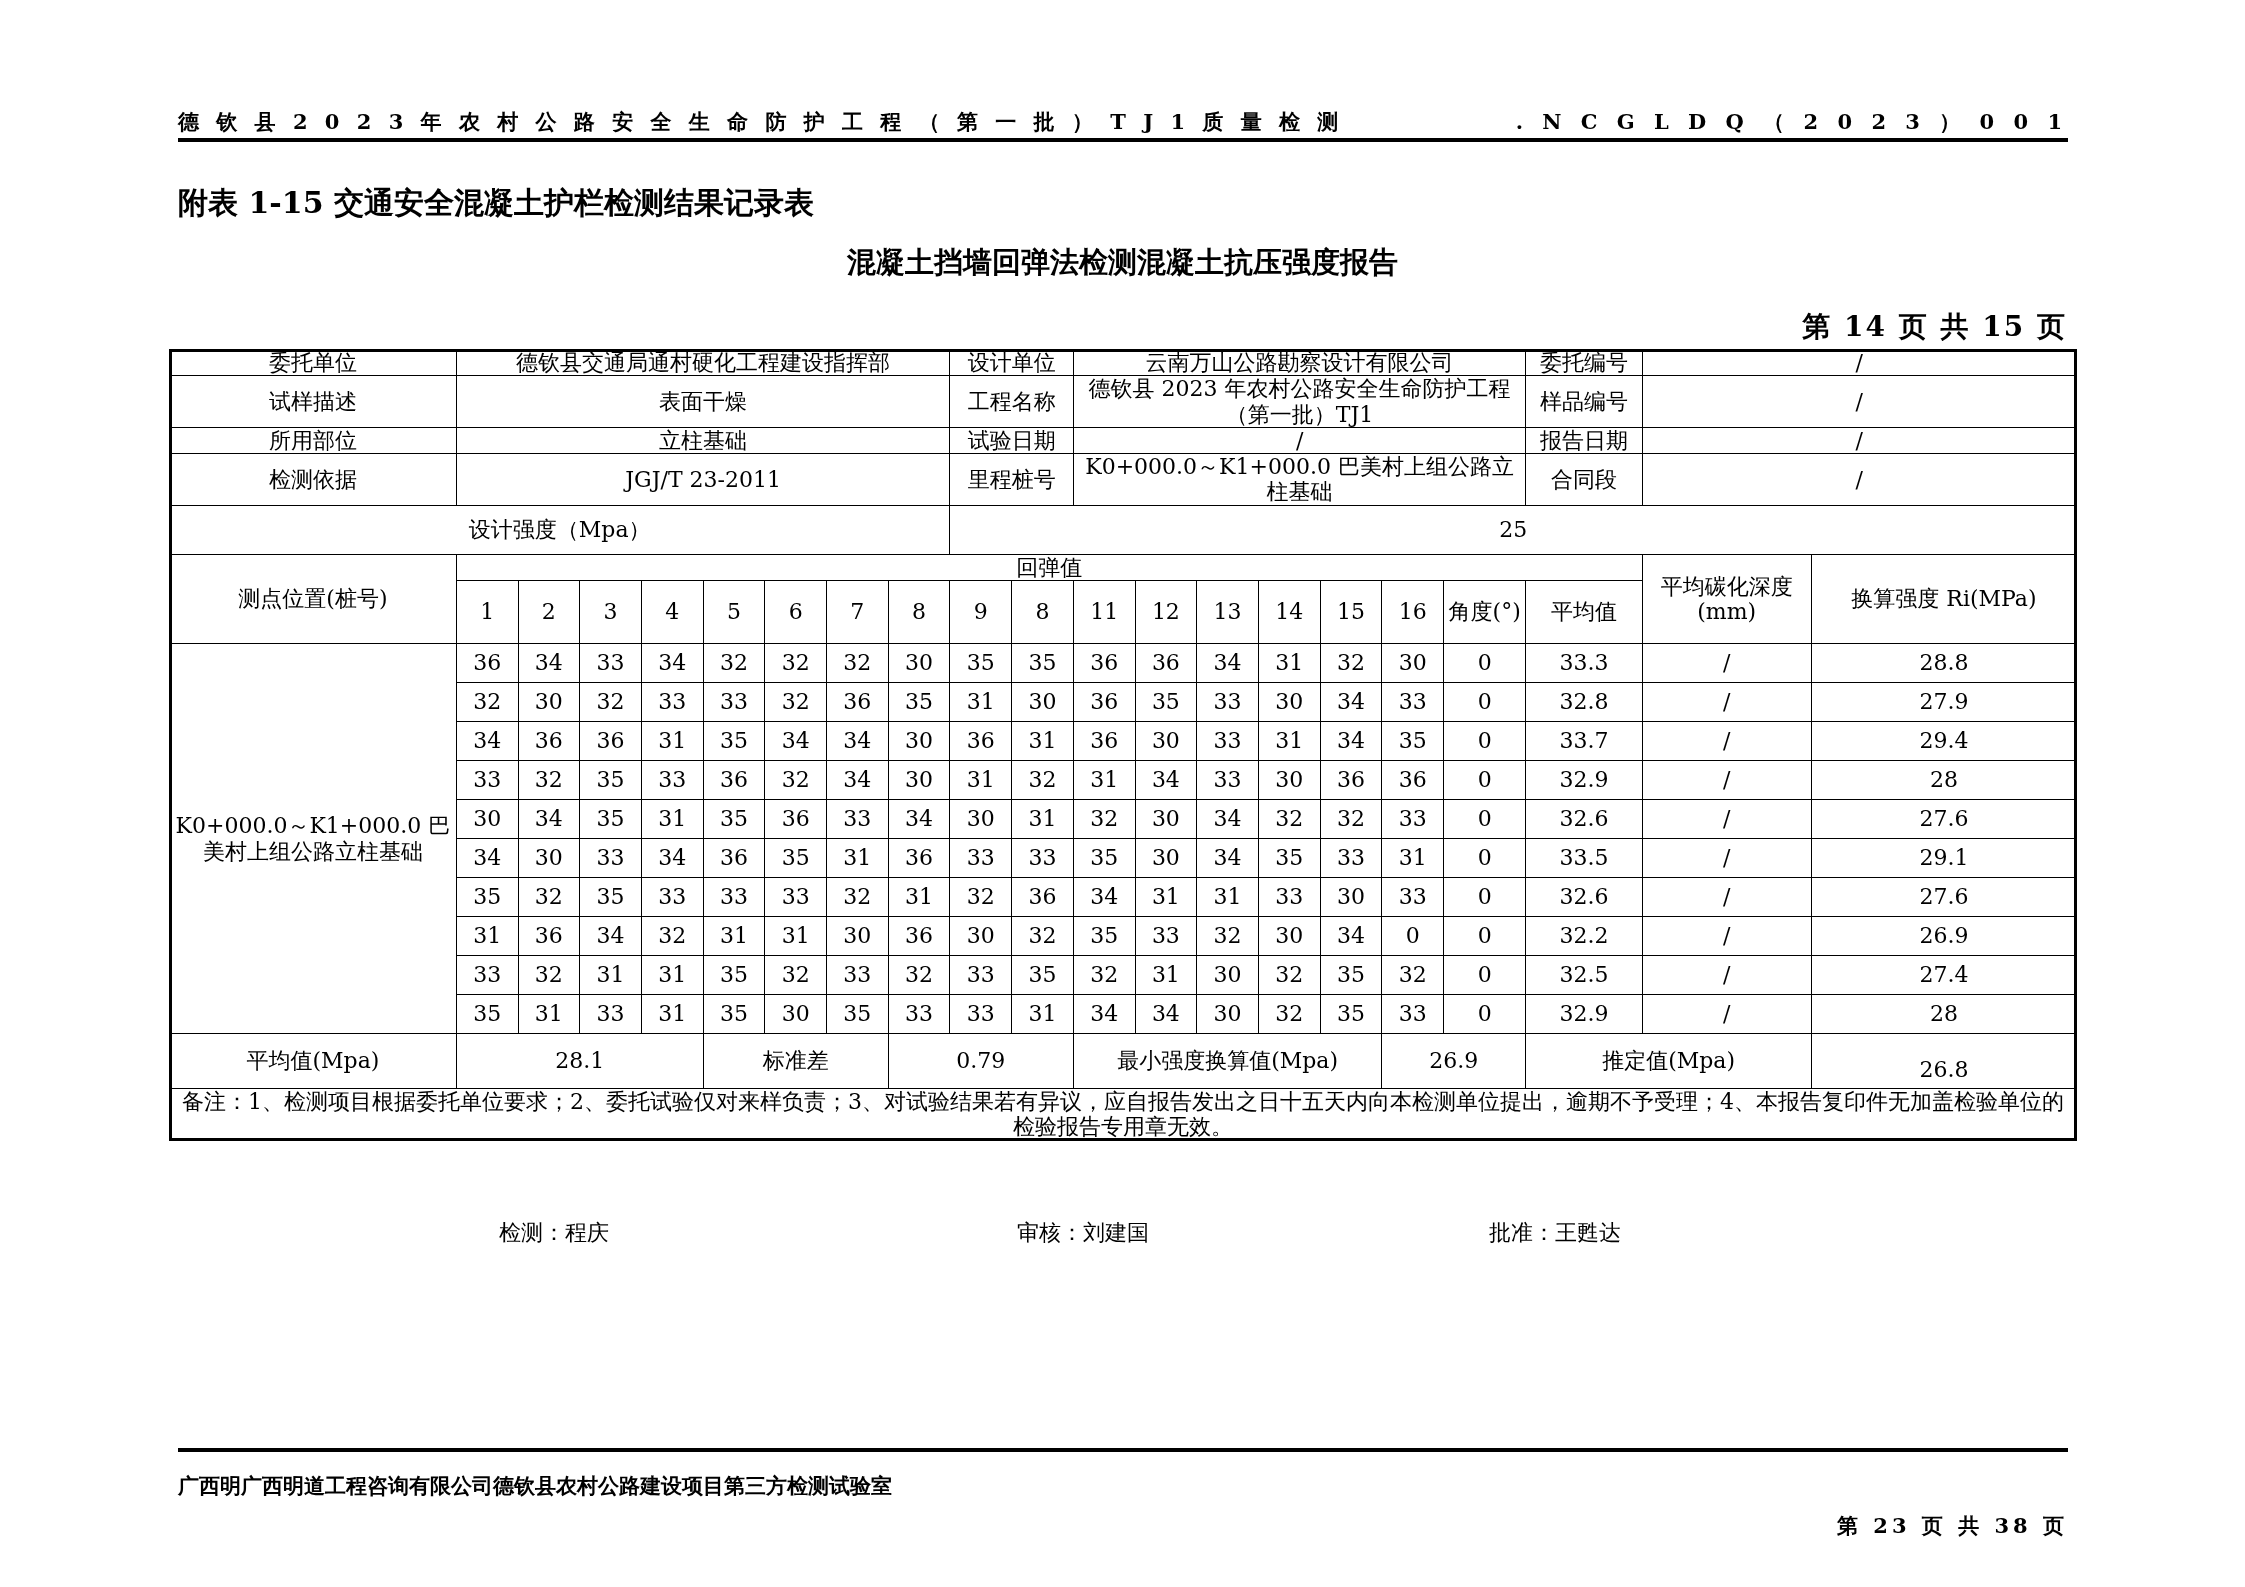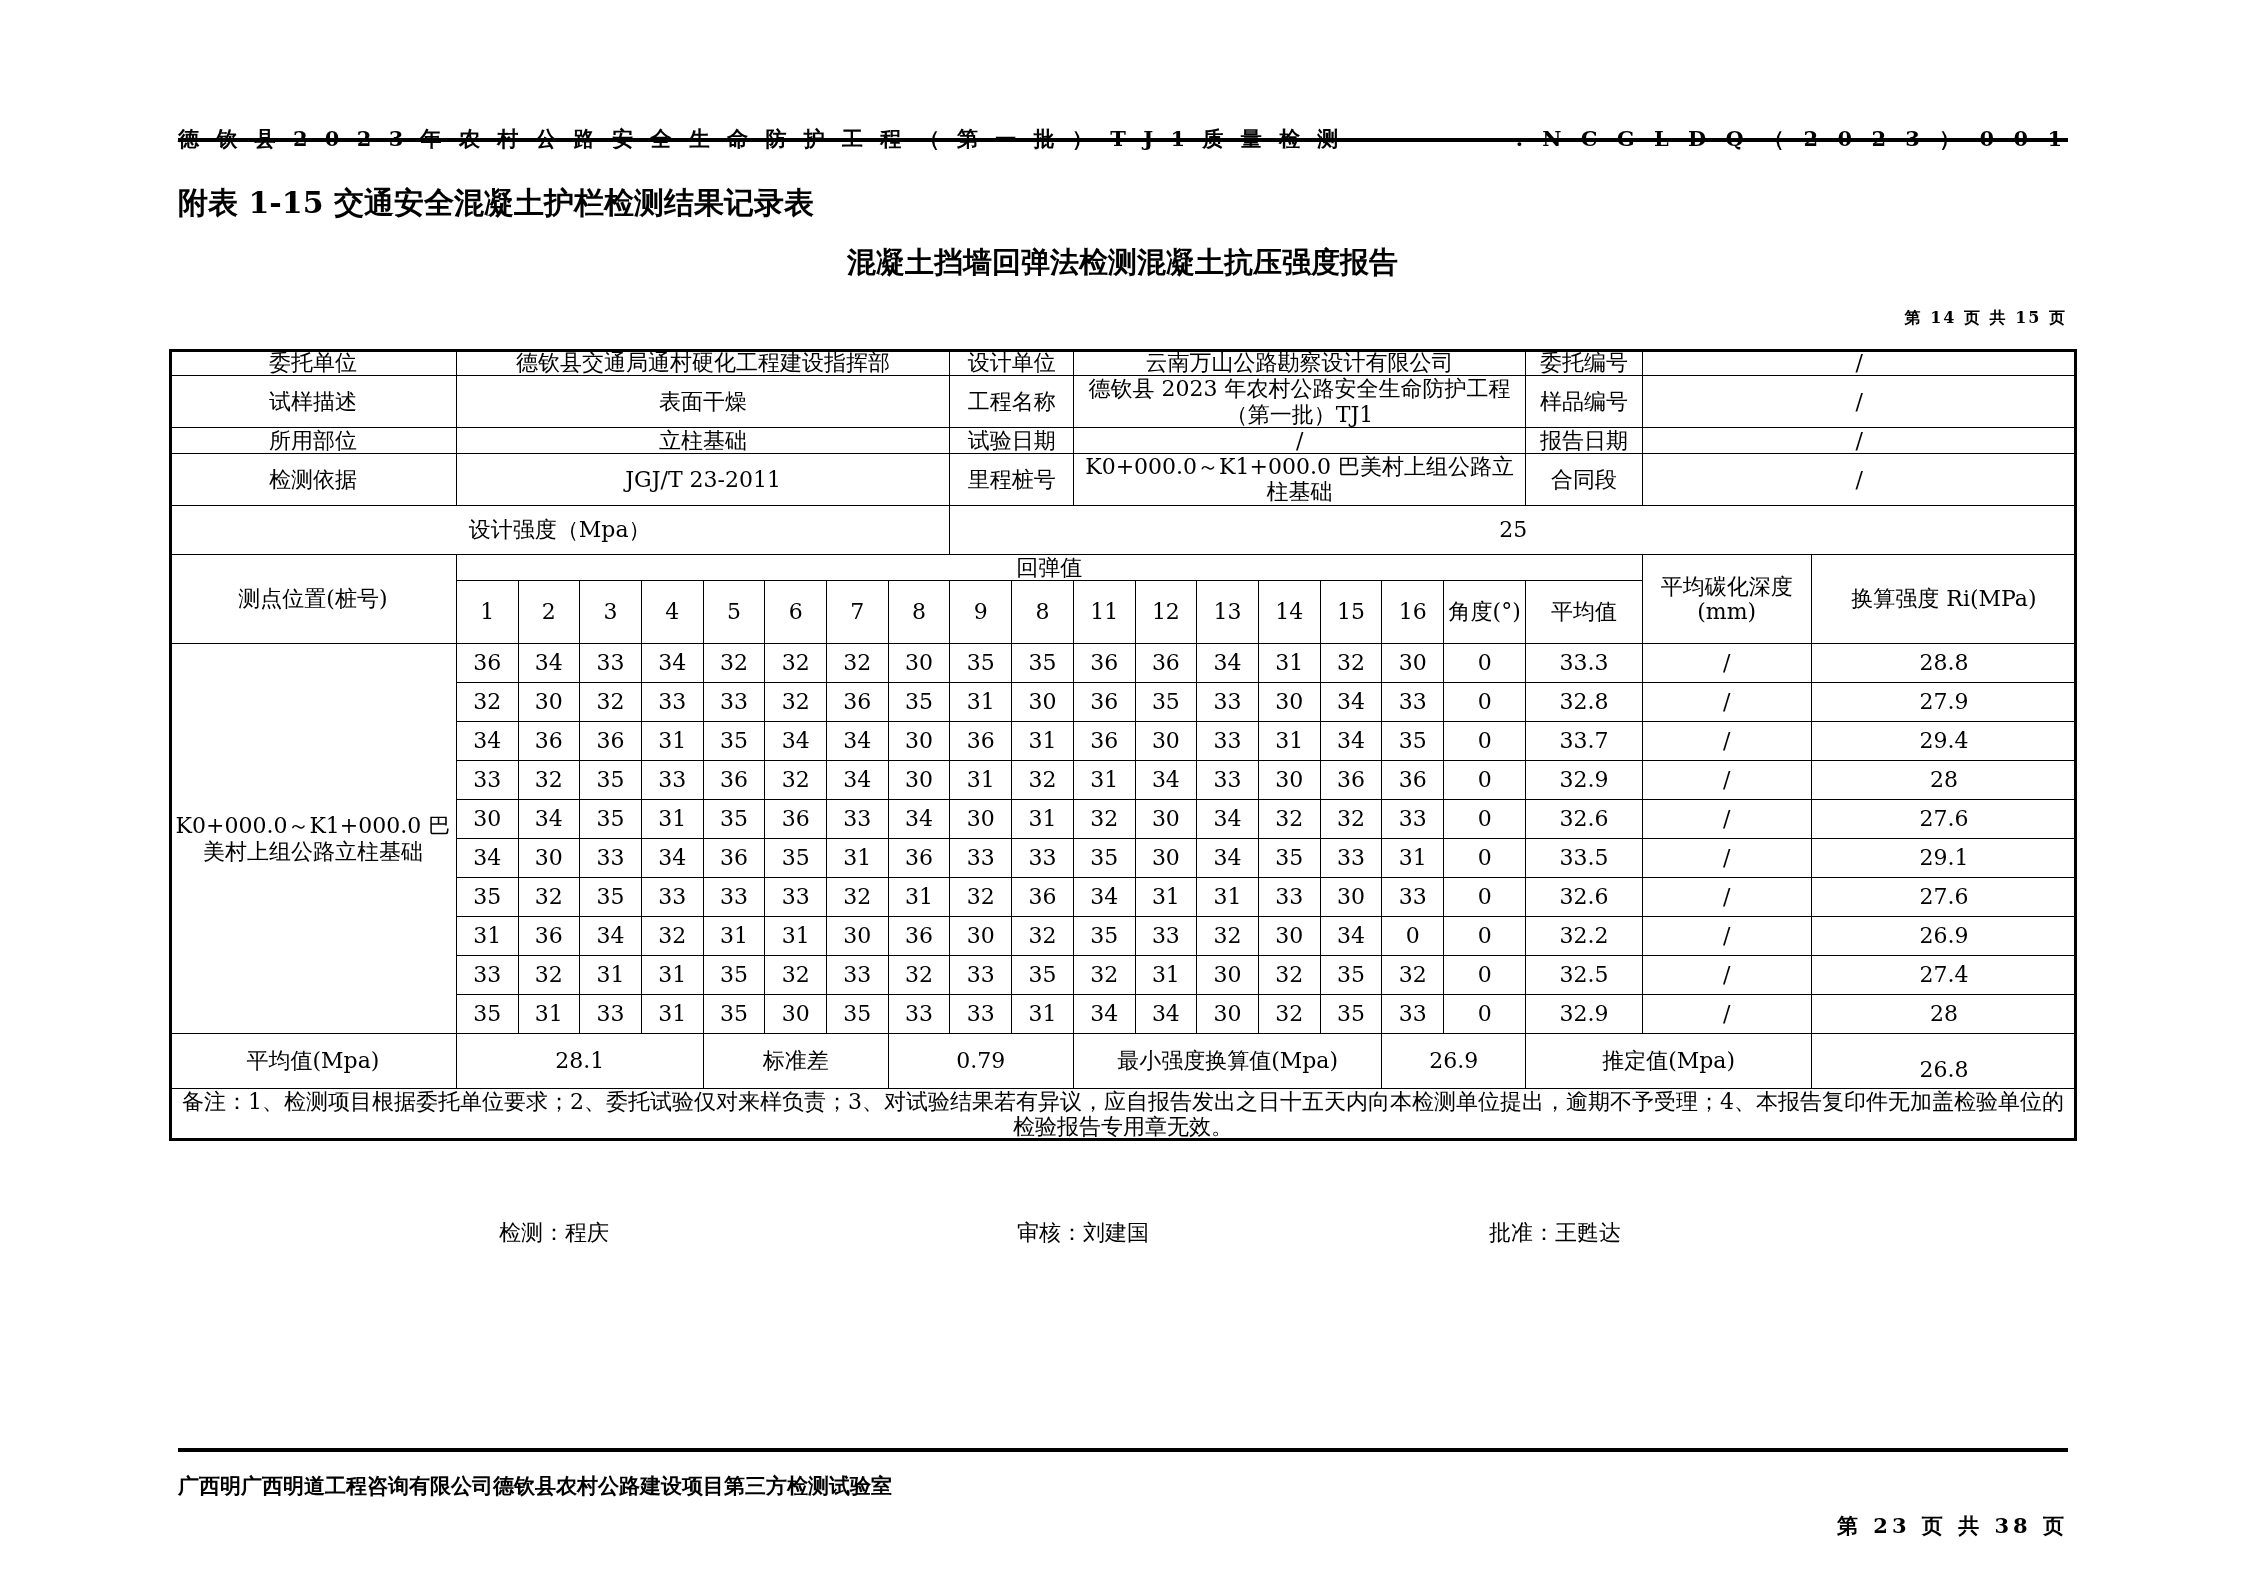--- a/index.html
+++ b/index.html
@@ -30,21 +30,21 @@
     top: 108px;
     width: 1890px;
     display: flex;
     justify-content: space-between;
     align-items: flex-end;
     font-family: "DejaVu Serif", "Liberation Serif", serif;
     font-size: 21px;
     letter-spacing: 5px;
     font-weight: 600;
   }
-  .rh-right { letter-spacing: 6px; margin-top: 17px; }
+  .rh-right { letter-spacing: 6px; }
   .rh-rule {
     position: absolute;
     left: 178px;
     top: 138px;
     width: 1890px;
     border-top: 3px solid #000;
     border-bottom: 1px solid #000;
     height: 3px;
     box-sizing: border-box;
   }
@@ -65,21 +65,21 @@
     top: 243px;
     width: 2245px;
     text-align: center;
     font-size: 29px;
     font-weight: bold;
   }
   .page-count {
     position: absolute;
     right: 178px;
     top: 308px;
-    font-size: 16px;
+    font-size: 28px;
     font-weight: bold;
     letter-spacing: 2px;
   }
 
   
   table.grid {
     position: absolute;
     left: 169px;
     top: 349px;
     width: 1908px;

